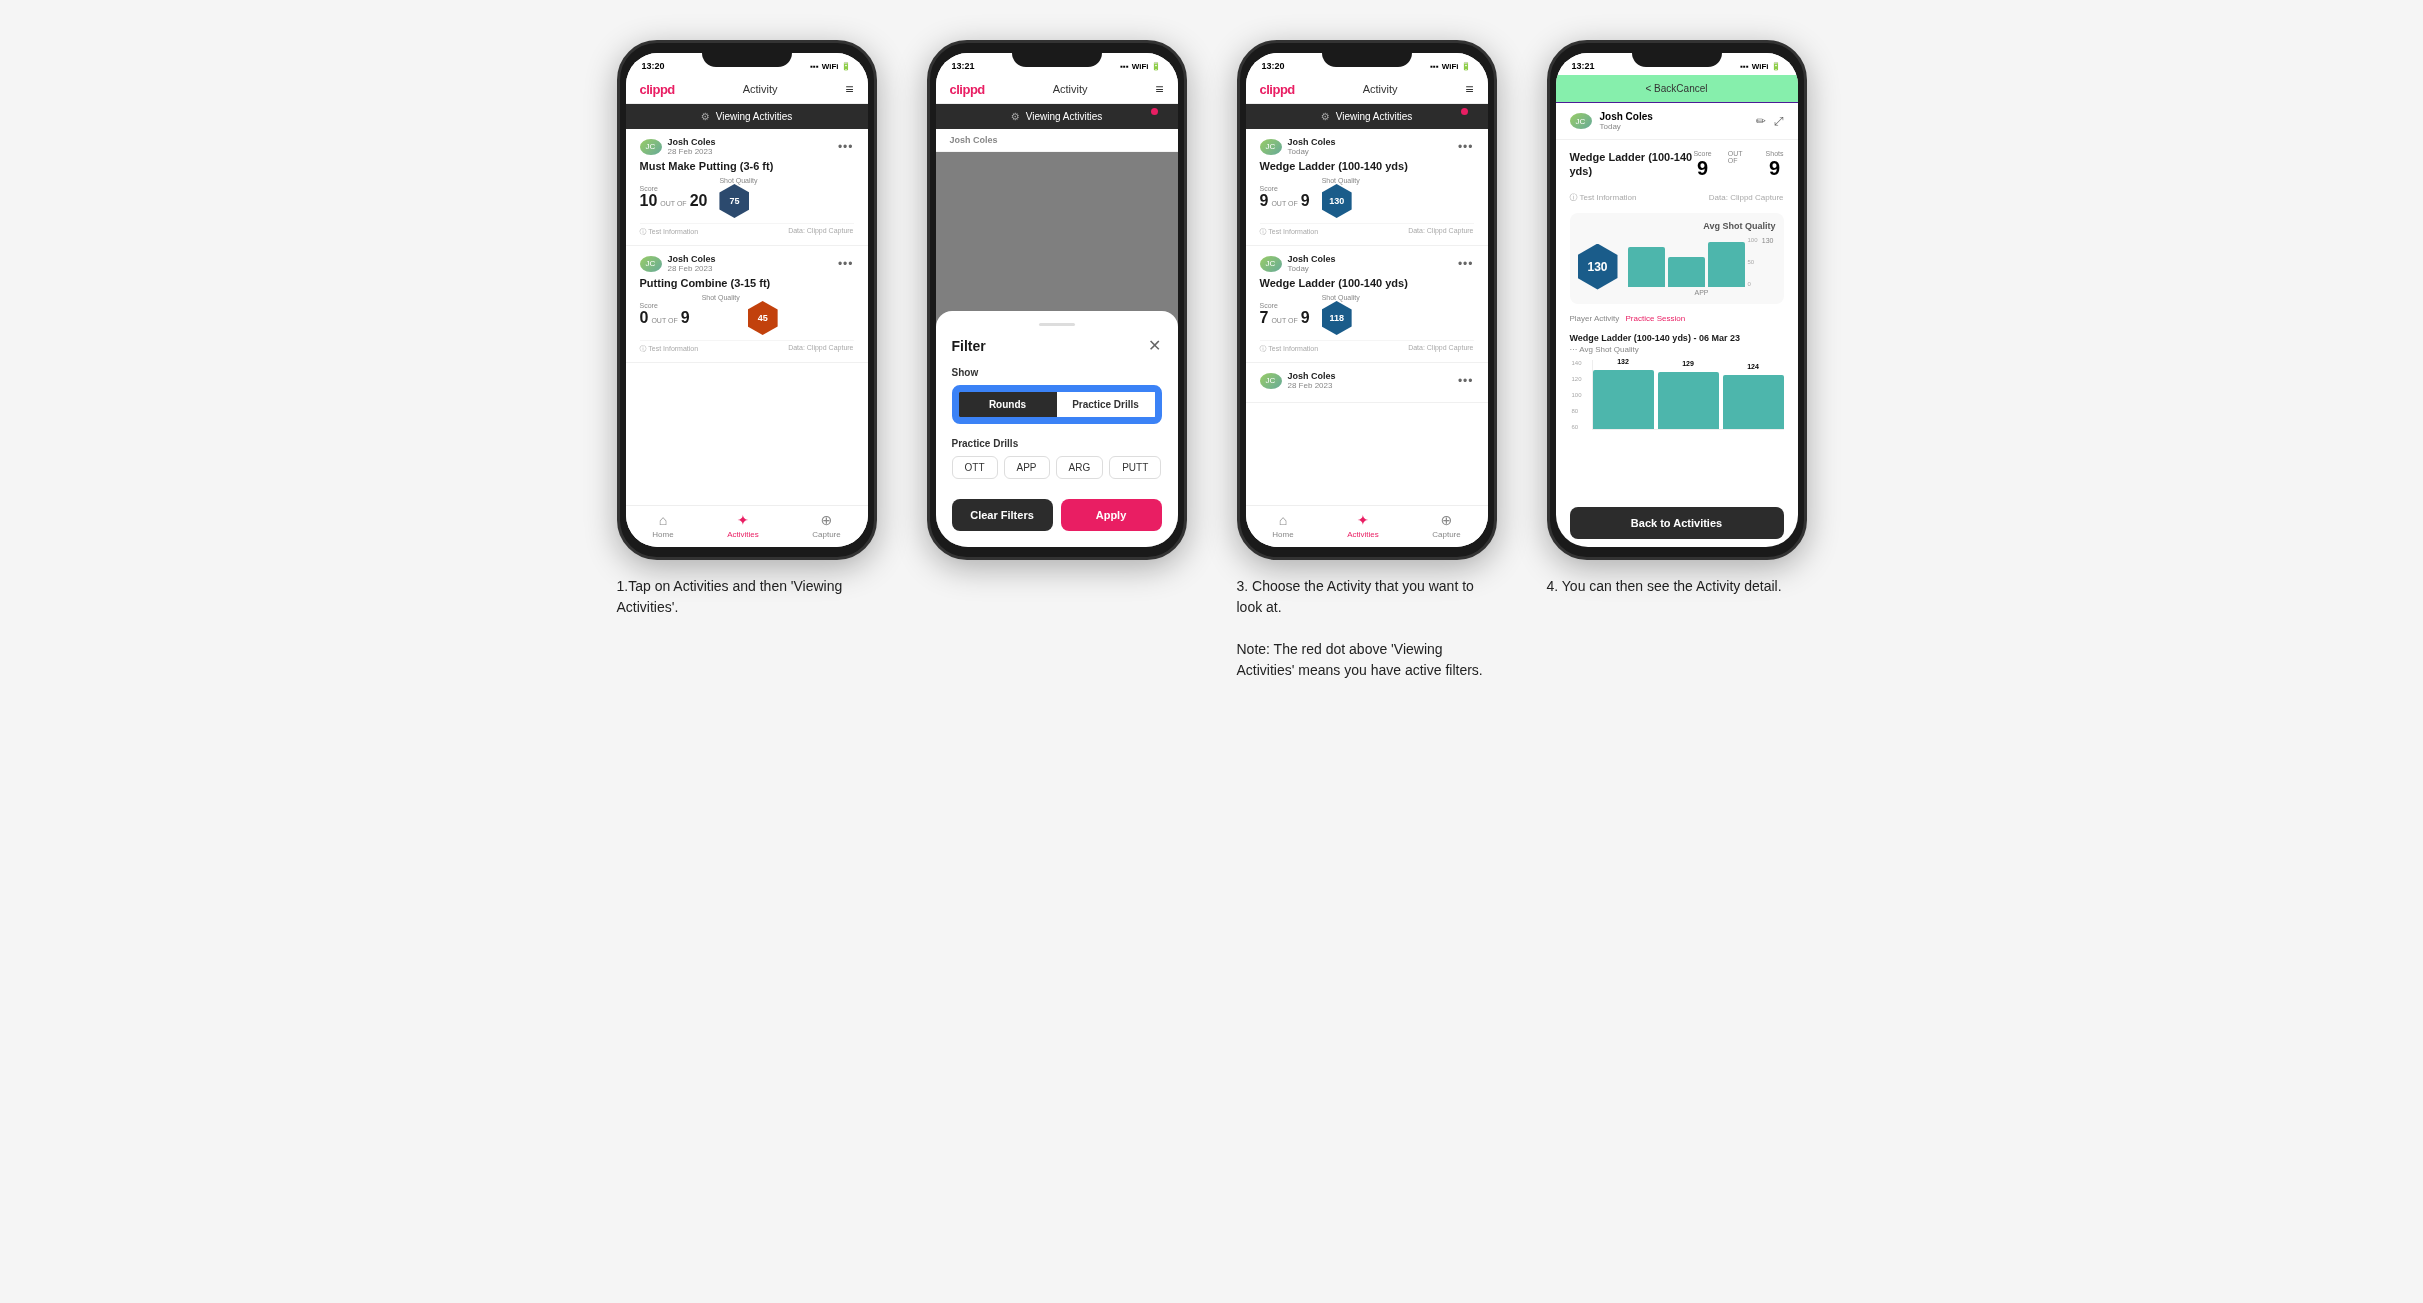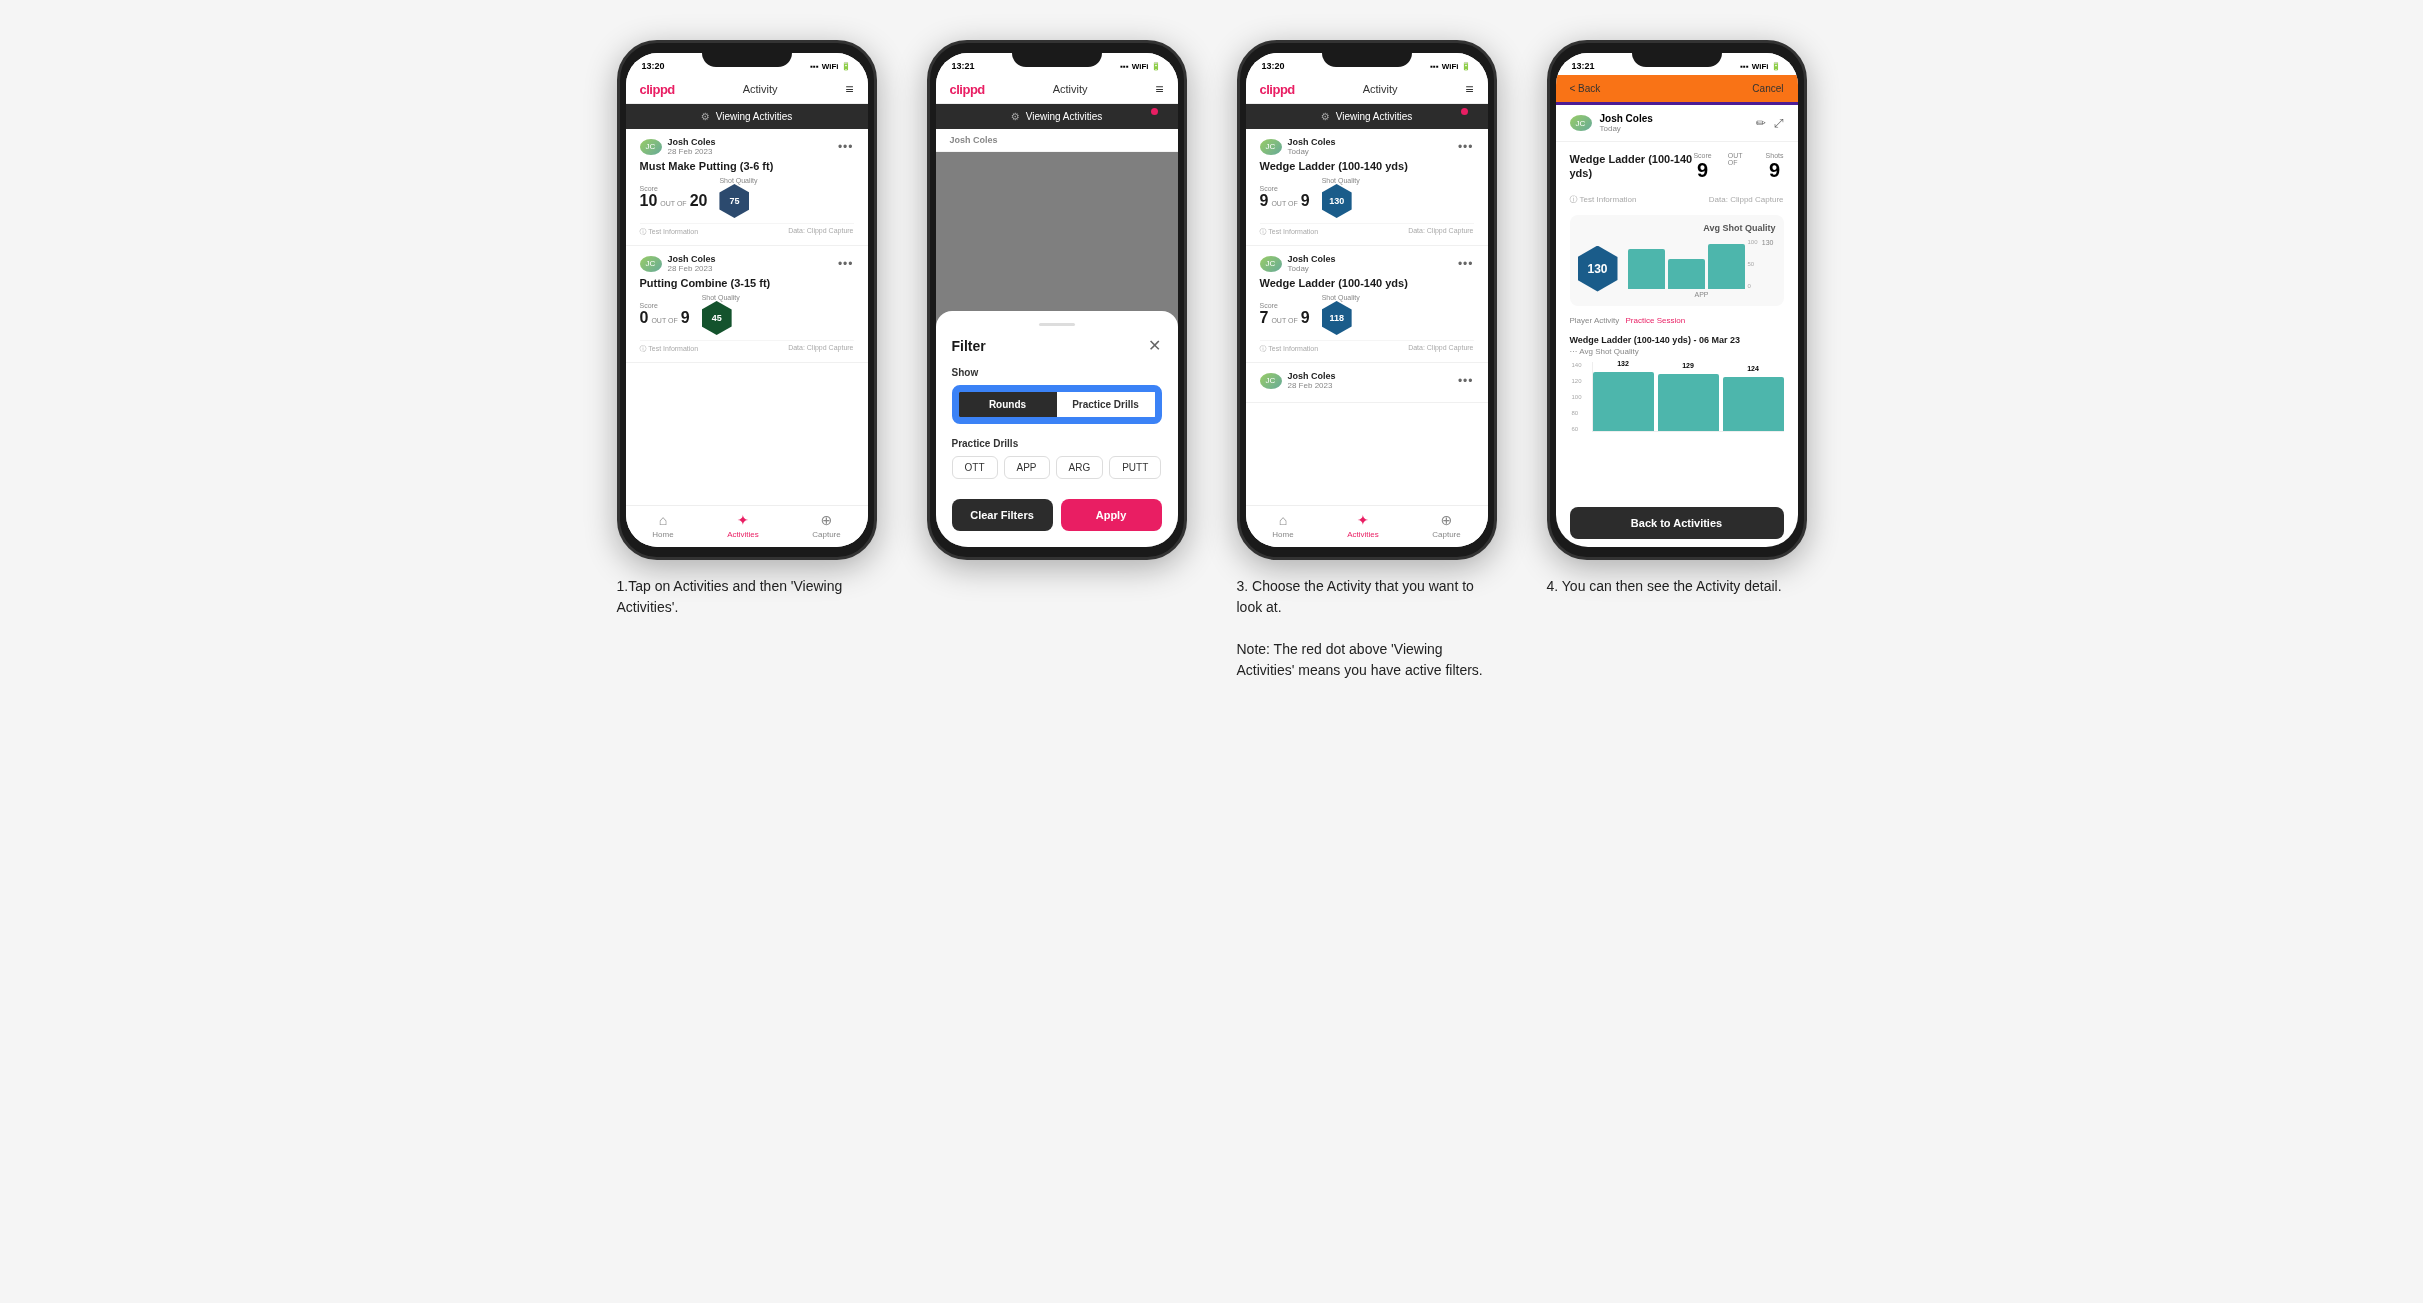--- a/index.html
+++ b/index.html
@@ -406,26 +406,26 @@
       color: #fff;
       border: none;
       border-radius: 8px;
       font-size: 11px;
       font-weight: 600;
       cursor: pointer;
     }
 
     
     .detail-header {
-      background: #f97316;
+      background: #86efac;
       padding: 8px 14px;
       display: flex;
-      justify-content: space-between;
-      align-items: center;
-      border-bottom: 3px solid #4c1d95;
+      justify-content: center;
+      align-items: center;
+      border-bottom: 1px solid #4c1d95;
       flex-shrink: 0;
     }
 
     .back-btn {
       font-size: 10px;
       color: #333;
       display: flex;
       align-items: center;
       gap: 3px;
     }
@@ -650,21 +650,21 @@
               <div class="stat-group">
                 <span class="stat-label">Score</span>
                 <div class="stat-value-row">
                   <span class="stat-big">0</span>
                   <span class="stat-small-label">OUT OF</span>
                   <span class="stat-big">9</span>
                 </div>
               </div>
               <div class="stat-group">
                 <span class="stat-label">Shot Quality</span>
-                <div class="shot-quality-badge" style="background:#14532d;">
+                <div class="shot-quality-badge" style="background:#c2410c;margin-left:46px;">
                   <span>45</span>
                 </div>
               </div>
             </div>
             <div class="card-footer">
               <span>ⓘ Test Information</span>
               <span>Data: Clippd Capture</span>
             </div>
           </div>
         </div>

